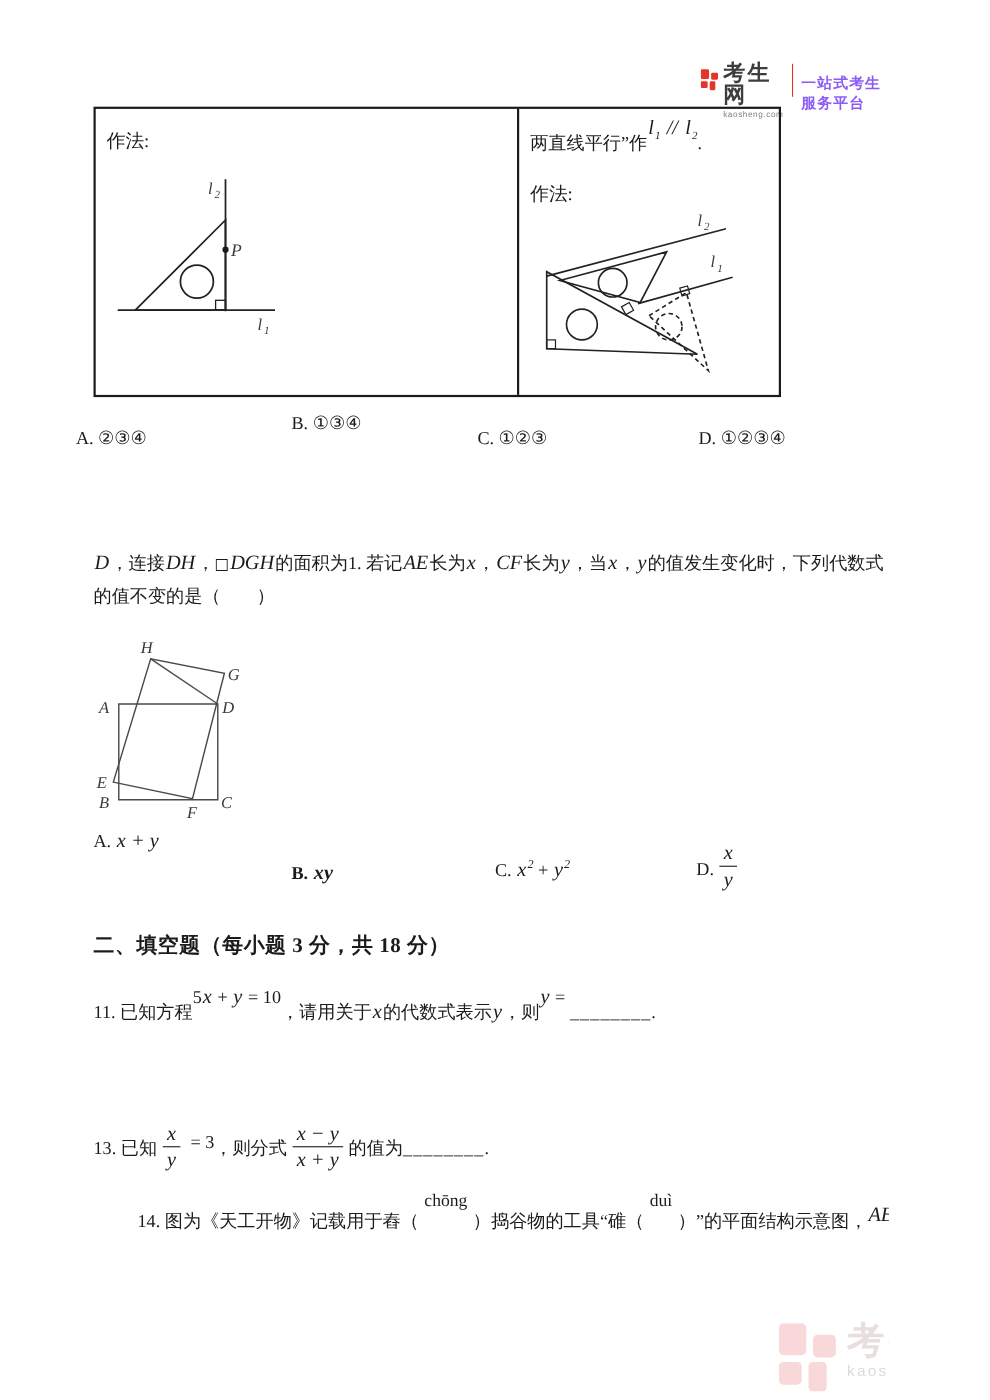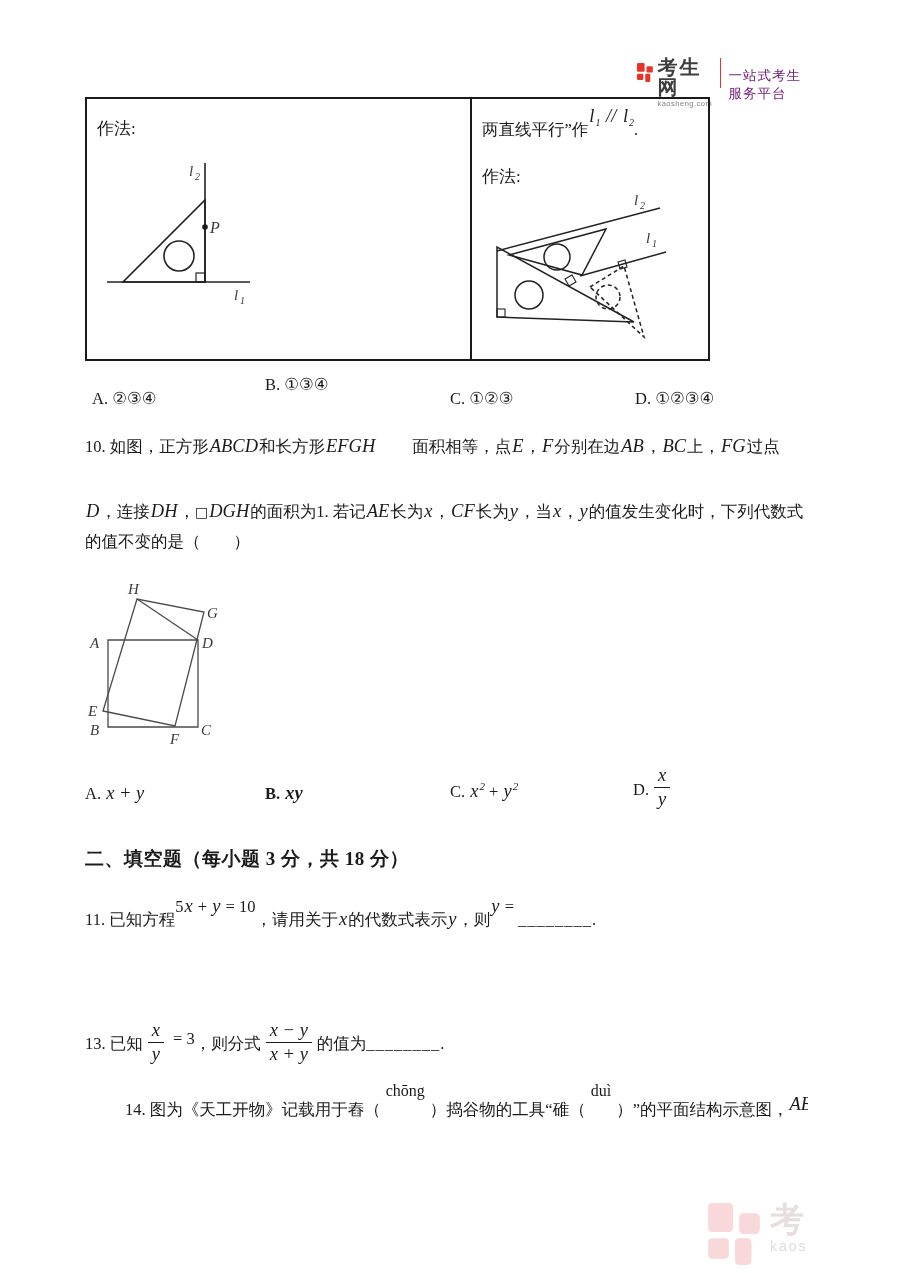--- a/index.html
+++ b/index.html
@@ -18,21 +18,21 @@
   .gapr{margin-right:36px;}
   .frac{display:inline-block;vertical-align:middle;text-align:center;margin:0 4px;position:relative;top:-3px;line-height:1;}
   .frac .fnum{display:block;padding:0 4px 2px;border-bottom:1.3px solid #1b1b1b;}
   .frac .fden{display:block;padding:2px 4px 0;}
   
   .logo{position:absolute;left:637px;top:57px;display:flex;align-items:flex-start;}
   .logo-txt{margin-left:4px;display:flex;flex-direction:column;}
   .logo-brand{font-family:"Liberation Sans",sans-serif;font-weight:bold;font-size:20px;color:#3d3d3d;letter-spacing:2px;line-height:20px;}
   .logo-domain{font-family:"Liberation Sans",sans-serif;font-size:7.5px;color:#808080;letter-spacing:.5px;margin-top:2px;}
   .logo-div{width:2px;height:30px;background:#e5352b;margin:1px 7px 0 8px;}
-  .logo-tag{font-family:"Liberation Sans",sans-serif;font-size:13.5px;font-weight:normal;color:#701a75;padding-top:10px;letter-spacing:1px;}
+  .logo-tag{font-family:"Liberation Sans",sans-serif;font-size:13.5px;font-weight:bold;color:#8b5cf6;padding-top:10px;letter-spacing:1px;}
   
   .box{position:absolute;left:85px;top:97px;width:621px;height:260px;border:2px solid #1a1a1a;display:flex;}
   .cell-l{position:relative;width:383px;height:100%;border-right:2px solid #1a1a1a;}
   .cell-r{position:relative;flex:1;height:100%;}
   .method{position:absolute;font-size:17px;}
   .introline{position:absolute;left:10px;top:20px;white-space:nowrap;font-size:16.5px;}
   svg text{font-family:"Liberation Serif",serif;font-style:italic;fill:#3a3a3a;}
   
   .opt{position:absolute;font-size:16.5px;white-space:nowrap;}
   .optd{display:flex;align-items:center;}
@@ -101,26 +101,25 @@
           <polygon points="146,163 153,161 155,168 148,170" stroke-width="1.1"></polygon>
         </g>
         <text x="162" y="106" font-size="15">l</text>
         <text x="168" y="110" font-size="10">2</text>
         <text x="174" y="144" font-size="15">l</text>
         <text x="180" y="148" font-size="10">1</text>
       </svg>
     </div>
   </div>
 
-  <span class="opt" style="left:92px;top:389px;">A. ②③④</span>
+  <span class="opt" style="left:69px;top:389px;">A. ②③④</span>
   <span class="opt" style="left:265px;top:375px;">B. ①③④</span>
-  <span class="opt" style="left:450px;top:389px;">C. ①②③</span>
+  <span class="opt" style="left:434px;top:389px;">C. ①②③</span>
   <span class="opt" style="left:635px;top:389px;text-align:center;">D. ①②③④</span>
 
-  <div class="line" style="left:85px;top:433px;"><span>10. 如图，正方形</span><span class="it">ABCD</span><span>和长方形</span><span class="it gapr">EFGH</span><span>面积相等，点</span><span class="it">E</span><span>，</span><span class="it">F</span><span>分别在边</span><span class="it">AB</span><span>，</span><span class="it">BC</span><span>上，</span><span class="it">FG</span><span>过点</span></div>
   <div class="line" style="left:85px;top:498px;"><span class="it">D</span><span>，连接</span><span class="it">DH</span><span>，</span><span class="tofu">□</span><span class="it">DGH</span><span>的面积为1. 若记</span><span class="it">AE</span><span>长为</span><span class="it">x</span><span>，</span><span class="it">CF</span><span>长为</span><span class="it">y</span><span>，当</span><span class="it">x</span><span>，</span><span class="it">y</span><span>的值发生变化时，下列代数式</span></div>
   <div class="line" style="left:85px;top:529px;"><span>的值不变的是（　　）</span></div>
 
   <svg class="abs" style="left:85px;top:578px;" width="160" height="175" viewBox="0 0 160 175">
     <g fill="none" stroke="#4a4a4a" stroke-width="1.3">
       <polygon points="23,62 113,62 113,149 23,149"></polygon>
       <polygon points="18,133 90,148 119,34 52,21"></polygon>
       <line x1="52" y1="21" x2="113" y2="62"></line>
     </g>
     <g font-size="15">
@@ -128,21 +127,21 @@
       <text x="122" y="40">G</text>
       <text x="5" y="70">A</text>
       <text x="117" y="70">D</text>
       <text x="3" y="138">E</text>
       <text x="5" y="157">B</text>
       <text x="85" y="166">F</text>
       <text x="116" y="157">C</text>
     </g>
   </svg>
 
-  <span class="opt" style="left:85px;top:783px;"><span>A. </span><span class="it">x + y</span></span>
+  <span class="opt" style="left:85px;top:754px;"><span>A. </span><span class="it">x + y</span></span>
   <span class="opt" style="left:265px;top:783px;font-weight:bold;"><span>B. </span><span class="it">xy</span></span>
   <span class="opt" style="left:450px;top:780px;"><span>C. </span><span class="it">x</span><span class="sup">2</span><span> + </span><span class="it">y</span><span class="sup">2</span></span>
   <span class="opt optd" style="left:633px;top:765px;height:50px;">
       <span>D. </span>
       <span class="frac it">
         <span class="fnum">x</span>
         <span class="fden">y</span>
       </span>
     </span>
 

